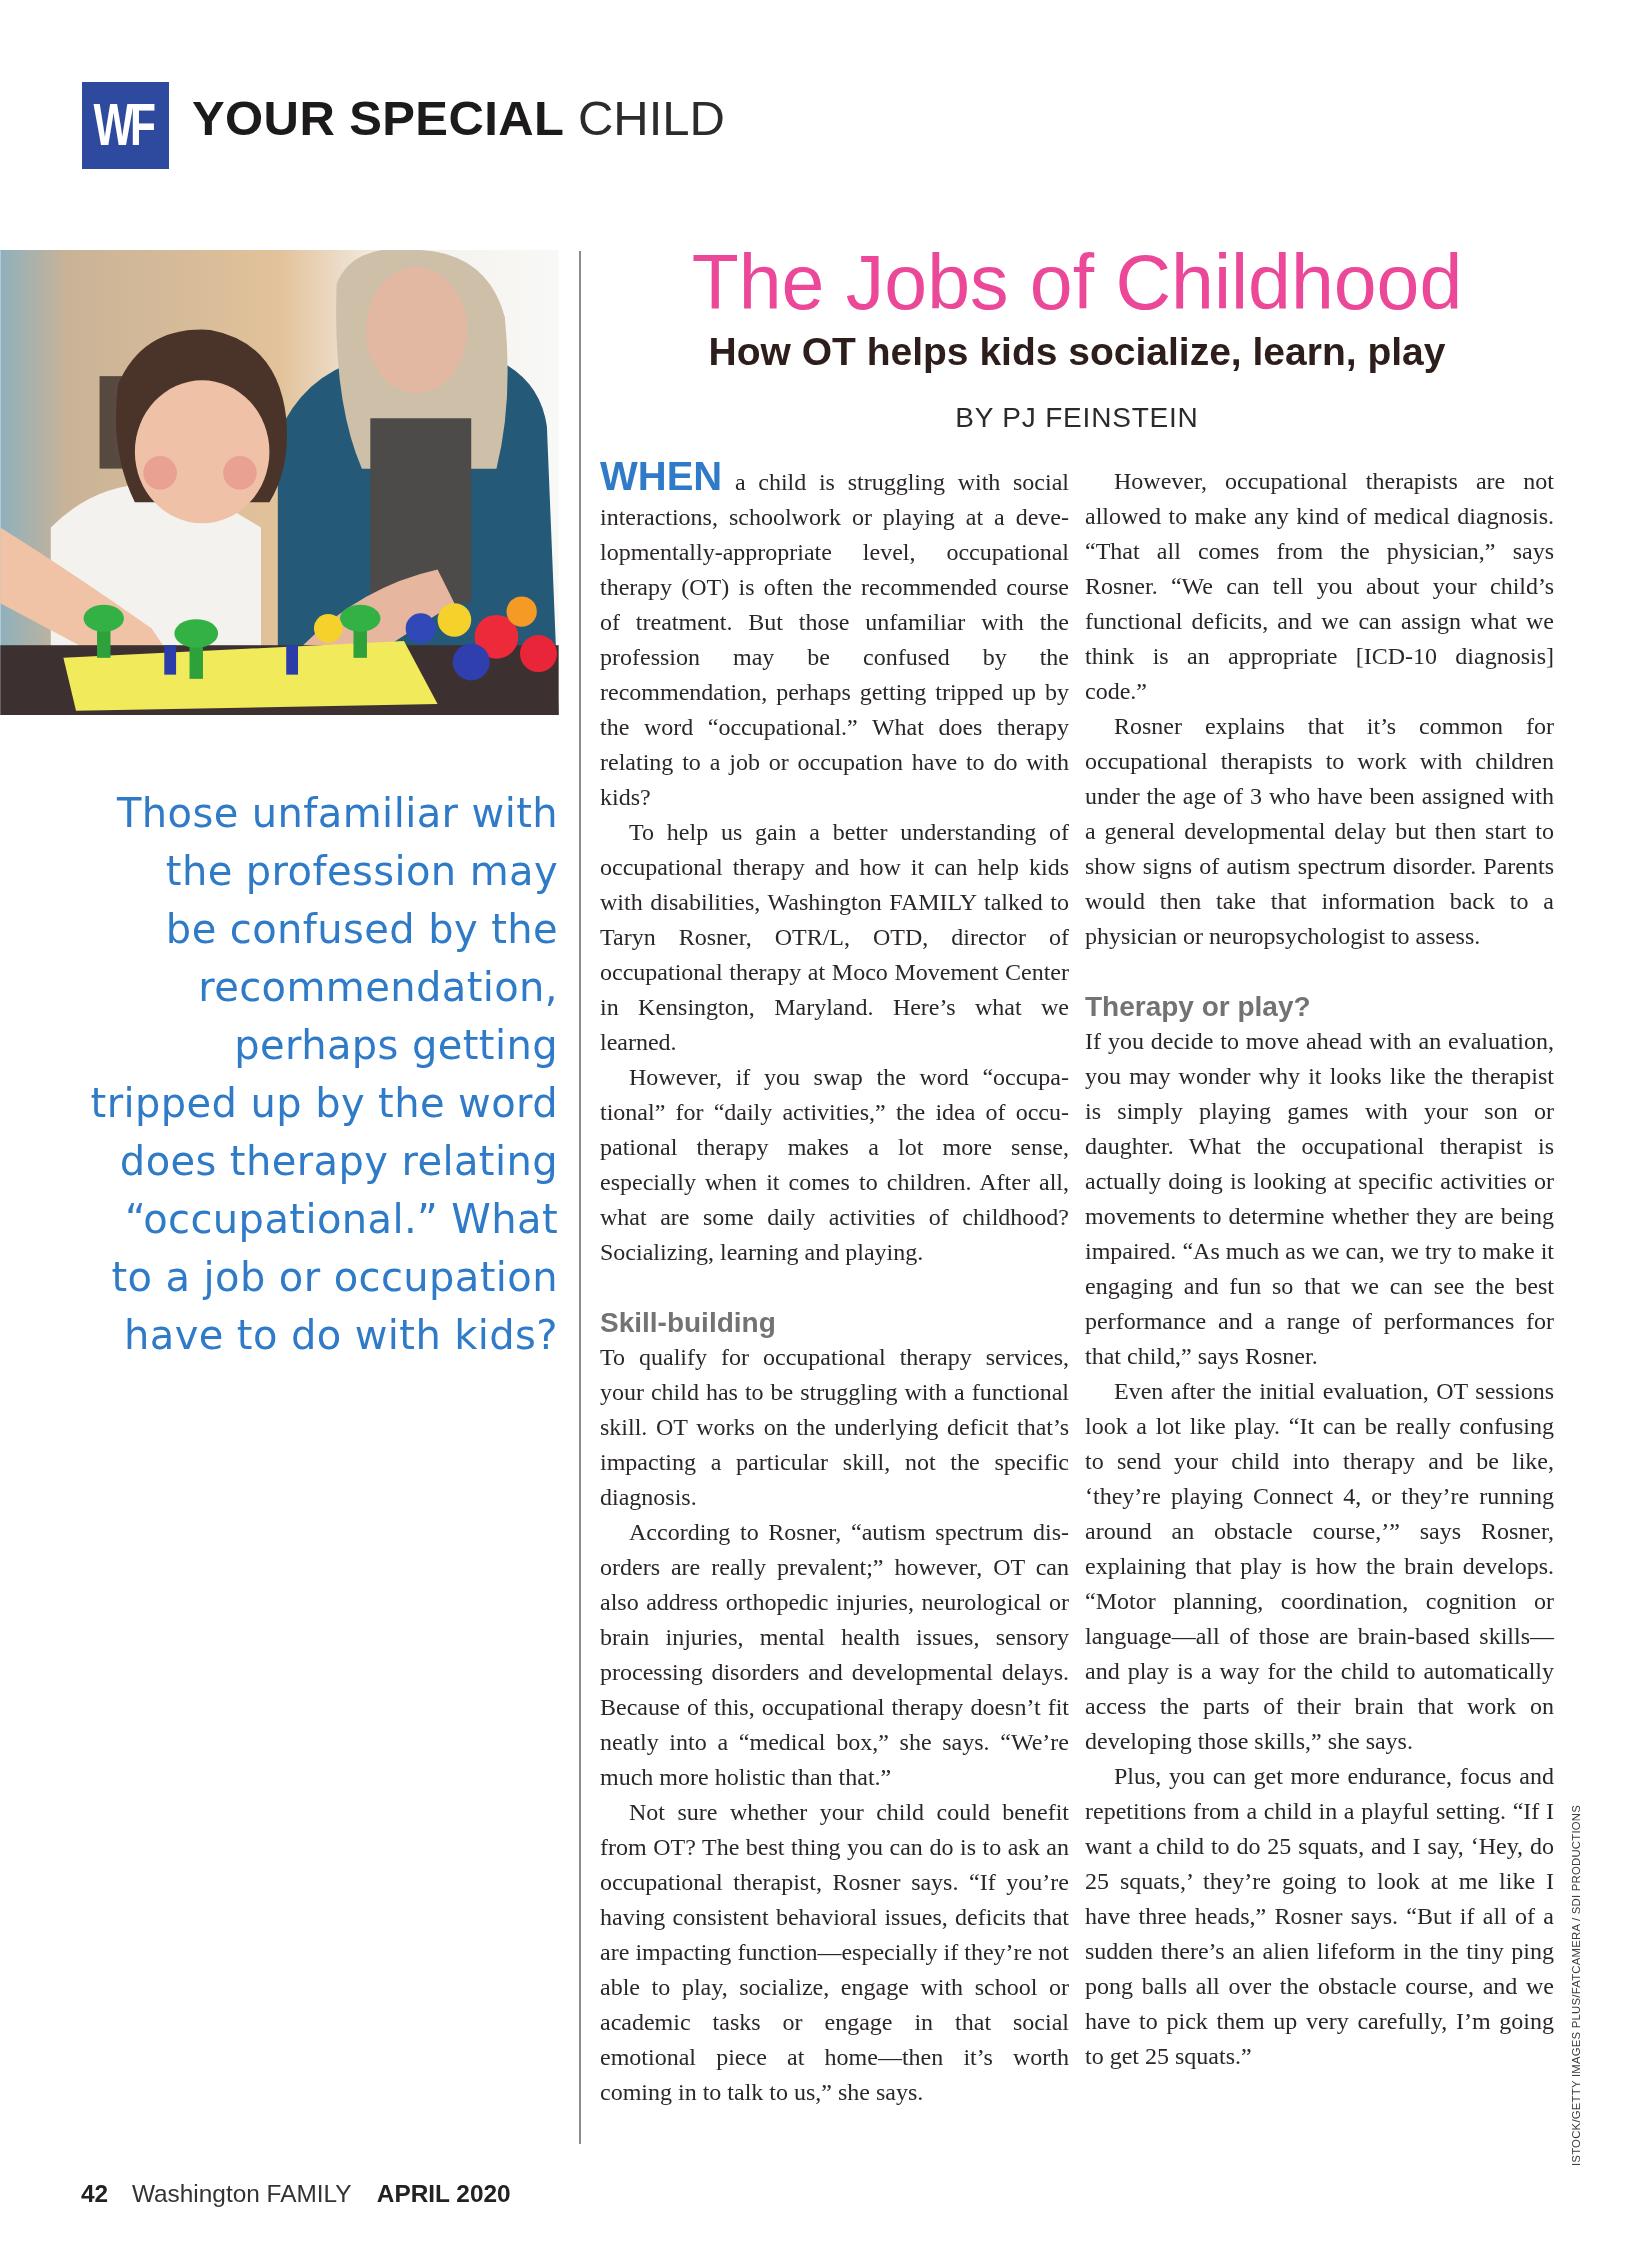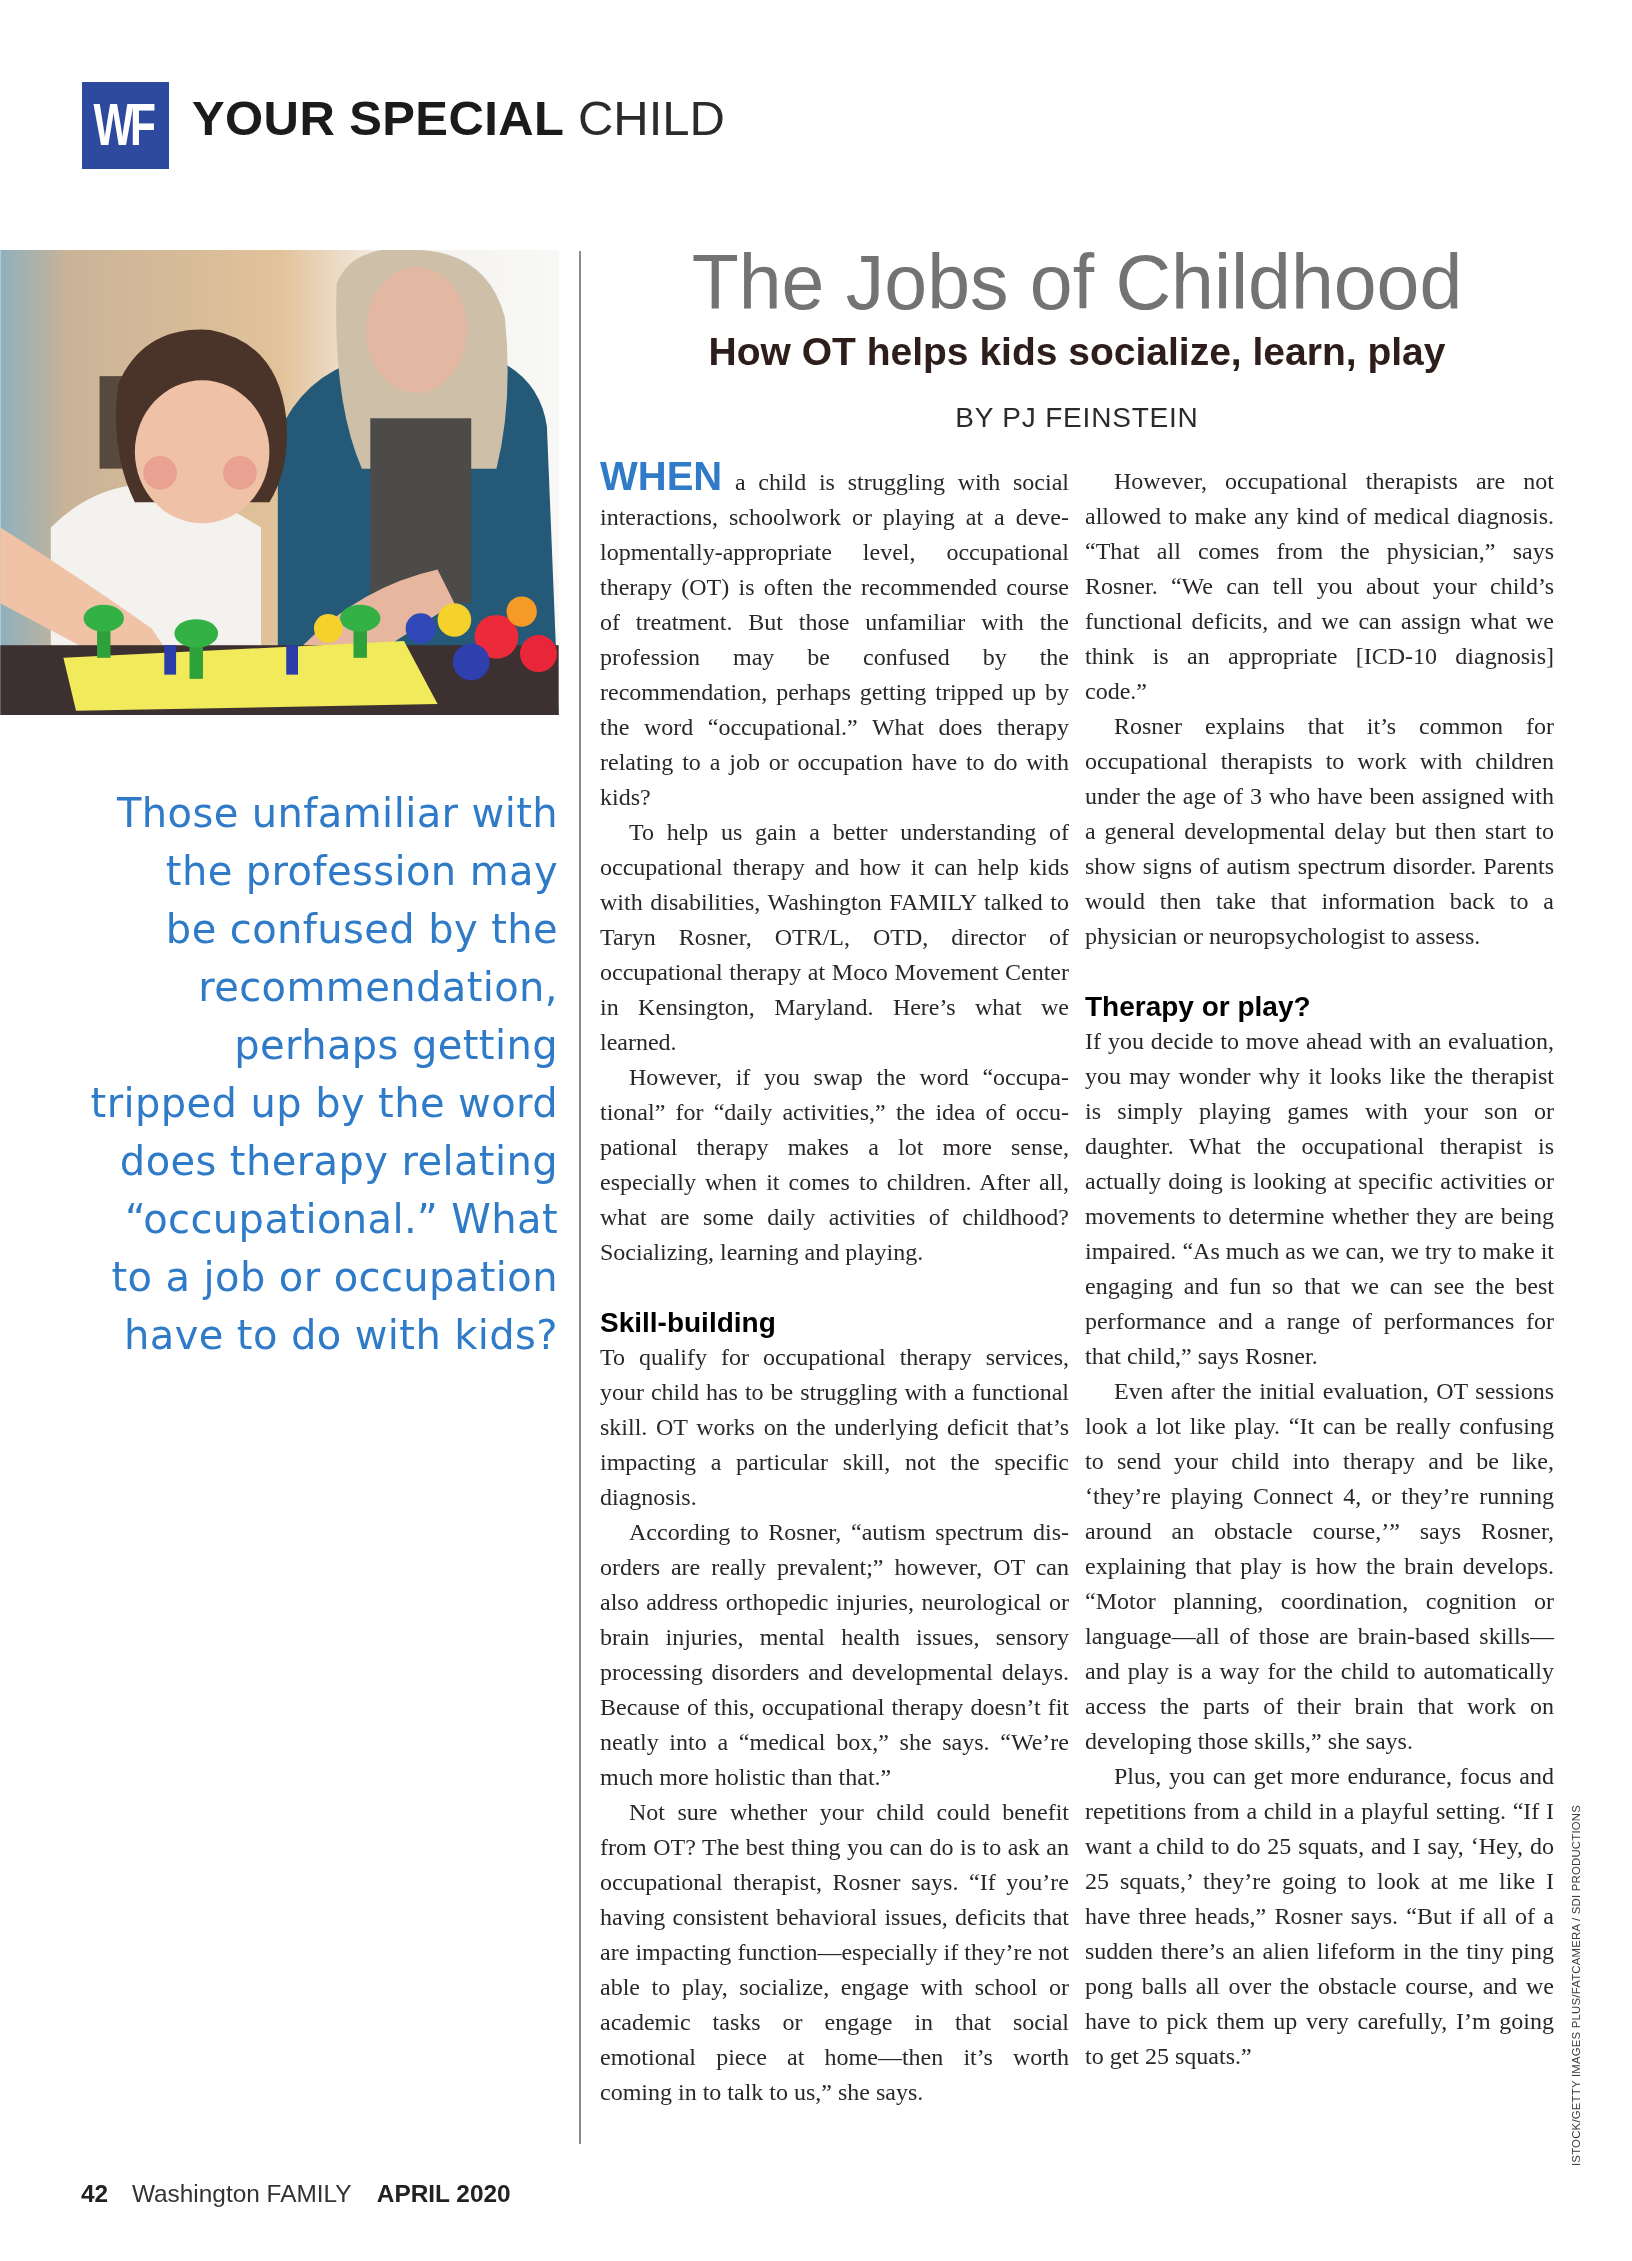--- a/index.html
+++ b/index.html
@@ -14,36 +14,36 @@
   .section-title .light { font-weight: normal; color: #2b2b2b; }
 
   
   .photo { left: 0; top: 250px; width: 559px; height: 465px; overflow: hidden; }
   .photo svg { display: block; }
 
   
   .divider { left: 579px; top: 251px; width: 1.7px; height: 1893px; background: #8c8c8c; }
 
   
-  .headline { left: 589px; width: 976px; top: 242px; text-align: center; font-family: "Liberation Sans", sans-serif; font-size: 77px; font-weight: normal; color: #737373; line-height: 1.05; }
+  .headline { left: 589px; width: 976px; top: 242px; text-align: center; font-family: "Liberation Sans", sans-serif; font-size: 77px; font-weight: normal; color: #ec4899; line-height: 1.05; }
   .subhead { left: 589px; width: 976px; top: 331px; text-align: center; font-family: "Liberation Sans", sans-serif; font-size: 39px; font-weight: bold; color: #2d1e1c; line-height: 1.1; }
   .byline { left: 589px; width: 976px; top: 402px; text-align: center; font-family: "Liberation Sans", sans-serif; font-size: 28px; letter-spacing: 0.8px; color: #2b2b2b; }
 
   
   .pullquote { left: 67px; width: 491px; top: 784px; text-align: right; font-family: "DejaVu Sans", sans-serif; font-weight: normal; font-size: 40px; line-height: 58px; color: #2f7bc8; letter-spacing: 0.4px; }
   .pullquote span { display: block; white-space: nowrap; }
 
   
   .col { top: 464px; width: 469px; font-family: "Liberation Serif", serif; font-size: 24px; line-height: 35px; color: #2b2726; text-align: justify; hyphens: manual; }
   .col1 { left: 600px; }
   .col2 { left: 1085px; }
   .col p { margin: 0; text-indent: 29px; }
   .col p.noindent { text-indent: 0; }
   .dropcap { font-family: "Liberation Sans", sans-serif; font-weight: bold; color: #2f7bc8; font-size: 40px; line-height: 25px; letter-spacing: 0px; }
-  .subhead-sec { font-family: "Liberation Sans", sans-serif; font-weight: bold; color: #000000; font-size: 28px; line-height: 35px; margin: 0; text-align: left; }
+  .subhead-sec { font-family: "Liberation Sans", sans-serif; font-weight: bold; color: #737373; font-size: 28px; line-height: 35px; margin: 0; text-align: left; }
   .gap { height: 35px; }
   .gap-sm { height: 35px; }
 
   
   .credit { left: 1570px; top: 2166px; transform-origin: left top; transform: rotate(-90deg); font-family: "Liberation Sans", sans-serif; font-size: 11.4px; color: #3a3a3a; white-space: nowrap; letter-spacing: 0.2px; }
 
   
   .footer { left: 81px; top: 2180px; font-family: "Liberation Sans", sans-serif; font-size: 24.4px; color: #222; white-space: nowrap; }
   .footer .pg { font-weight: bold; margin-right: 17px; }
   .footer .mag { font-weight: normal; color: #333; margin-right: 18.5px; }

